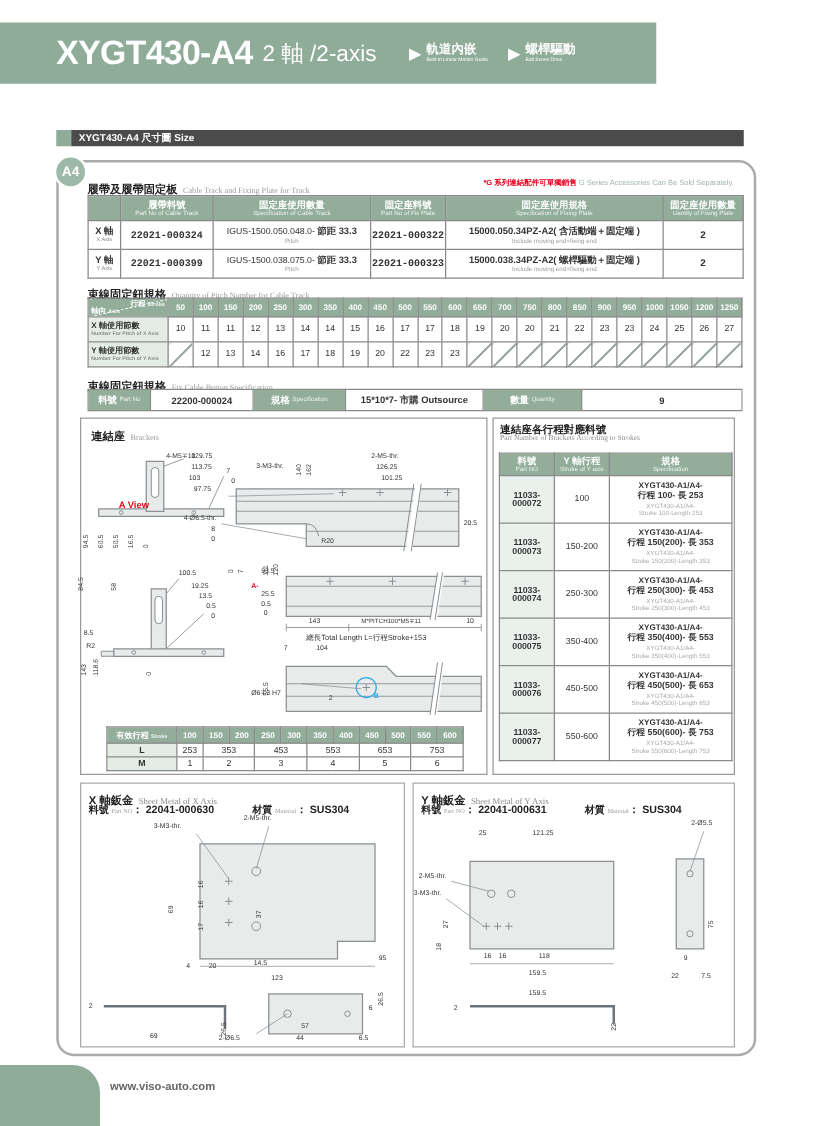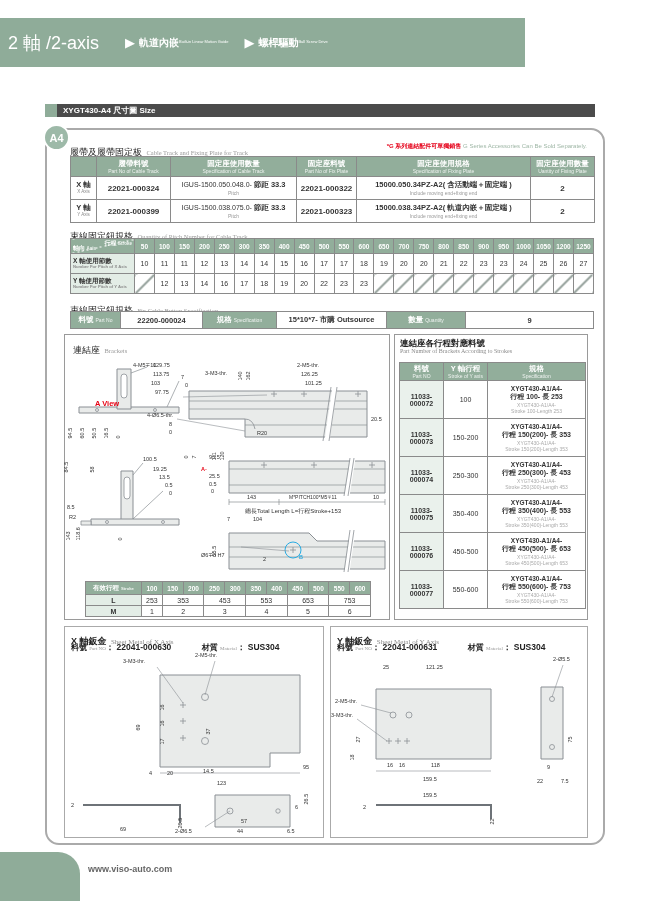--- a/index.html
+++ b/index.html
@@ -6,52 +6,52 @@
   html,body { background:#fff; }
   body { width:650px; height:901px; position:relative; font-family:"Liberation Sans",sans-serif; color:#333; overflow:hidden; }
 
   
   .banner { position:absolute; left:0; top:18px; width:525px; height:49px; background:#8fac99; display:flex; align-items:center; }
   .banner .model { font-size:27px; font-weight:bold; color:#fff; margin-left:45px; letter-spacing:-0.5px; }
   .banner .axis { font-size:18px; color:#fff; margin-left:8px; }
   .features { display:flex; margin-left:26px; gap:16px; }
   .feature { display:flex; align-items:center; gap:4px; }
   .feature .tri { color:#fff; font-size:13px; line-height:1; }
-  .feature .ftxt { display:flex; flex-direction:row;align-items:center; }
+  .feature .ftxt { display:flex; flex-direction:column; }
   .feature .fcn { color:#fff; font-size:10px; font-weight:bold; line-height:1.2; }
   .feature .fen { color:#fff; font-size:4px; line-height:1.2; }
 
   
   .secbar-sq { position:absolute; left:45px; top:104px; width:12px; height:13px; background:#8fac99; }
   .secbar { position:absolute; left:57px; top:104px; width:538px; height:13px; background:#4b4b4b; color:#fff; font-size:8px; font-weight:bold; line-height:13px; padding-left:6px; }
 
   
   .panel { position:absolute; left:45px; top:128px; width:560px; height:717px; border:2px solid #aaa; border-radius:14px; background:#fff; }
   .badge { position:absolute; left:-4px; top:-6px; width:27px; height:27px; border-radius:50%; background:#9db9a8; border:2px solid #fff; color:#fff; font-size:11px; font-weight:bold; text-align:center; line-height:24px; }
 
   .sec-title { position:absolute; white-space:nowrap; }
-  .sec-title .cn { font-size:9px; font-weight:normal; color:#222; }
+  .sec-title .cn { font-size:9px; font-weight:bold; color:#222; }
   .sec-title .en { font-size:6.5px; color:#9a9a9a; font-family:"Liberation Serif",serif; }
   .note { position:absolute; right:16px; top:12px; font-size:6px; white-space:nowrap; }
   .note .r { color:#e50019; font-weight:bold; }
   .note .g { color:#9fb7a6; }
 
   table { border-collapse:collapse; }
   th,td { border:1px solid #8a8a8a; }
   .ghead { background:#92ae9b; color:#fff; text-align:center; vertical-align:middle; }
   .ghead .hcn { display:block; font-size:7.5px; font-weight:bold; line-height:1.25; }
   .ghead .hen { display:block; font-size:5px; font-weight:normal; color:rgba(255,255,255,.85); line-height:1.2; }
   .axiscell { background:#dfe9e1; text-align:center; }
   .axiscell .acn { display:block; font-size:7.5px; font-weight:bold; color:#333; line-height:1.1; }
   .axiscell .aen { display:block; font-size:4.5px; color:#888; line-height:1.1; }
 
   
   .ct-table { position:absolute; left:23px; top:26px; width:524px; table-layout:fixed; }
   .ct-table td { background:#fff; text-align:center; vertical-align:middle; }
-  .partno { font-size:8px; font-weight:bold; color:#333; }
+  .partno { font-size:8px; font-weight:bold; color:#333;font-family:Liberation Mono, monospace; }
   .specmain { font-size:7px; color:#333; }
   .specmain b { font-size:7.5px; }
   .specsub { font-size:5px; color:#999; }
 
   
   .pt { position:absolute; left:23px; top:108px; width:524px; table-layout:fixed; }
   .pt-corner { background:#92ae9b; position:relative; height:15px; padding:0; background-image:linear-gradient(to bottom right, transparent 49.2%, #fff 49.2%, #fff 50.8%, transparent 50.8%); }
   .pc-top { position:absolute; right:2px; top:0px; color:#fff; font-size:5.5px; white-space:nowrap; }
   .pc-bot { position:absolute; left:2px; bottom:0px; color:#fff; font-size:5.5px; white-space:nowrap; }
   .pc-top b,.pc-bot b { font-size:6px; }
@@ -122,20 +122,21 @@
   .sm-dwg { position:absolute; left:0; top:26px; right:0; bottom:0; }
 
   
   .footer-green { position:absolute; left:0; top:852px; width:80px; height:49px; background:#8fac99; border-top-right-radius:22px; }
   .footer-url { position:absolute; left:88px; top:864px; font-size:9px; font-weight:bold; color:#666; }
 </style>
 </head>
 <body>
 
 <div class="banner">
+  <span class="model">XYGT430-A4</span>
   <span class="axis">2 軸 /2-axis</span>
   <div class="features">
     <div class="feature">
       <span class="tri">▶</span>
       <span class="ftxt">
         <span class="fcn">軌道內嵌</span>
         <span class="fen">Built-in Linear Motion Guide</span>
       </span>
     </div>
     <div class="feature">
@@ -217,21 +218,21 @@
             <span class="acn">Y 軸</span>
             <span class="aen">Y Axis</span>
           </td>
       <td class="partno">22021-000399</td>
       <td>
             <div class="specmain"><span>IGUS-1500.038.075.0-</span> <b>節距 33.3</b></div>
             <div class="specsub">Pitch</div>
           </td>
       <td class="partno">22021-000323</td>
       <td>
-            <div class="specmain"><b>15000.038.34PZ-A2( 軌道內嵌＋固定端 )</b></div>
+            <div class="specmain"><b>15000.038.34PZ-A2( 螺桿驅動＋固定端 )</b></div>
             <div class="specsub">Include moving end+fixing end</div>
           </td>
       <td class="partno">2</td>
     </tr>
   </tbody>
     </table>
 
   <div class="sec-title" style="left:23px; top:95px;">
     <span class="cn">束線固定鈕規格</span>
     <span class="en">Quantity of Pitch Number for Cable Track</span>

